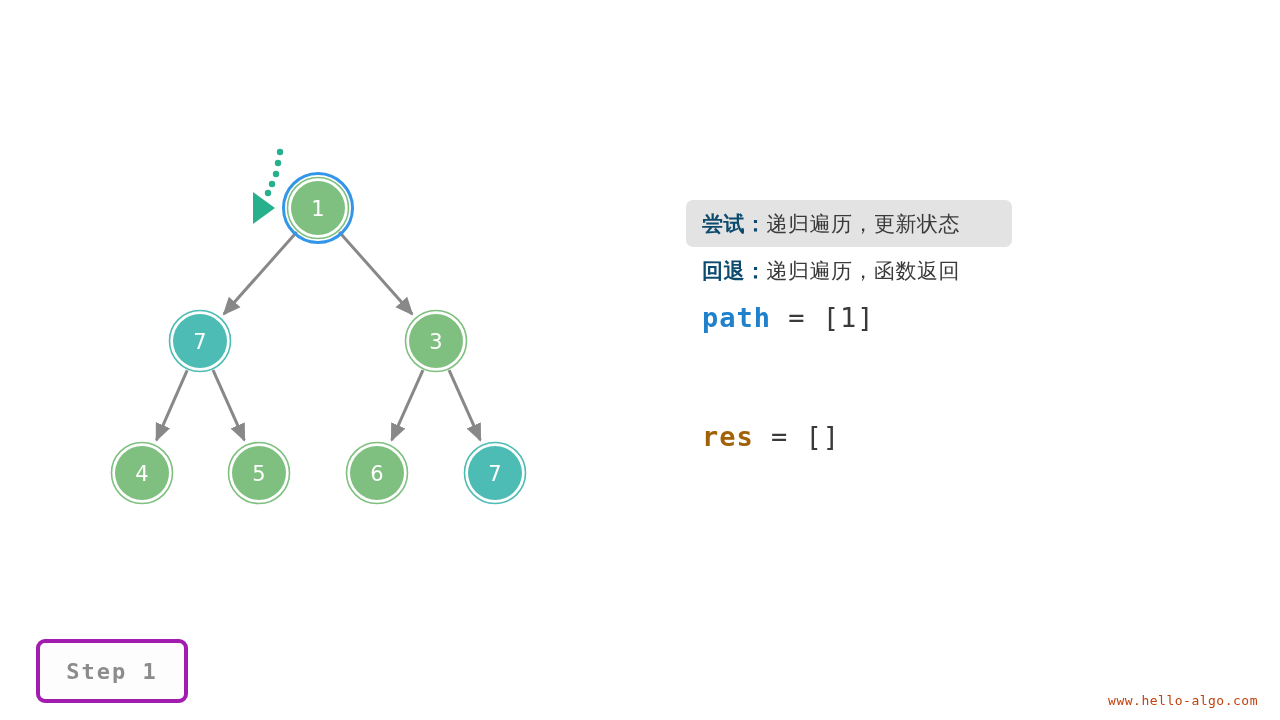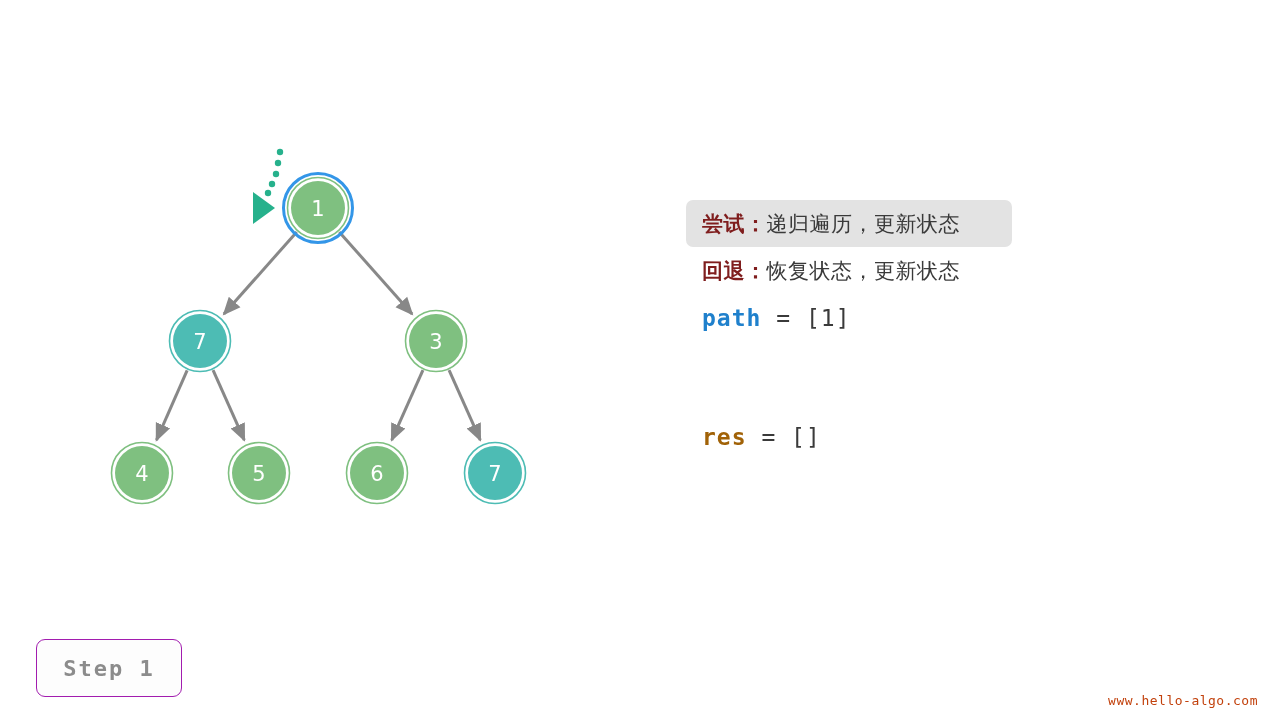--- a/index.html
+++ b/index.html
@@ -60,31 +60,31 @@
   }
   .cn-text {
     font-family: "DejaVu Sans", "Liberation Sans", sans-serif;
     font-size: 21px;
     color: #3a3a3a;
     white-space: nowrap;
     letter-spacing: 0.5px;
   }
   .cn-text .lead {
     font-weight: bold;
-    color: #7f1d1d;
+    color: #0c4a6e;
   }
   .code-line {
     position: relative;
     height: 47px;
     display: flex;
     align-items: center;
     padding-left: 16px;
     box-sizing: border-box;
     font-family: "DejaVu Sans Mono", "Liberation Mono", monospace;
-    font-size: 23px;
+    font-size: 27px;
     letter-spacing: 1px;
     white-space: pre;
     text-align: right;
   }
   .var-path {
     color: #1f80cc;
     font-weight: bold;
   }
   .var-res {
     color: #a16207;
@@ -97,21 +97,21 @@
     height: 72px;
   }
 
   
   .step-badge {
     position: absolute;
     left: 36px;
     top: 639px;
     width: 144px;
     height: 56px;
-    border: 1px solid #a21caf;
+    border: 4px solid #a21caf;
     border-radius: 9px;
     background: #fdfdfd;
     display: flex;
     align-items: center;
     justify-content: center;
   }
   .step-badge span {
     font-family: "DejaVu Sans Mono", "Liberation Mono", monospace;
     font-size: 22px;
     font-weight: bold;
@@ -198,21 +198,21 @@
       </g>
   </svg>
 
   <div class="panel">
 
     <div class="line highlight">
       <span class="cn-text"><span class="lead">尝试：</span><span>递归遍历，更新状态</span></span>
     </div>
 
     <div class="line">
-      <span class="cn-text"><span class="lead">回退：</span><span>恢复状态，更新状态</span></span>
+      <span class="cn-text"><span class="lead">回退：</span><span>递归遍历，函数返回</span></span>
     </div>
 
     <div class="code-line">
       <span class="var-path">path</span><span class="code-rest"> = [1]</span>
     </div>
 
     <div class="spacer-line"></div>
 
     <div class="code-line">
       <span class="var-res">res</span><span class="code-rest"> = []</span>

